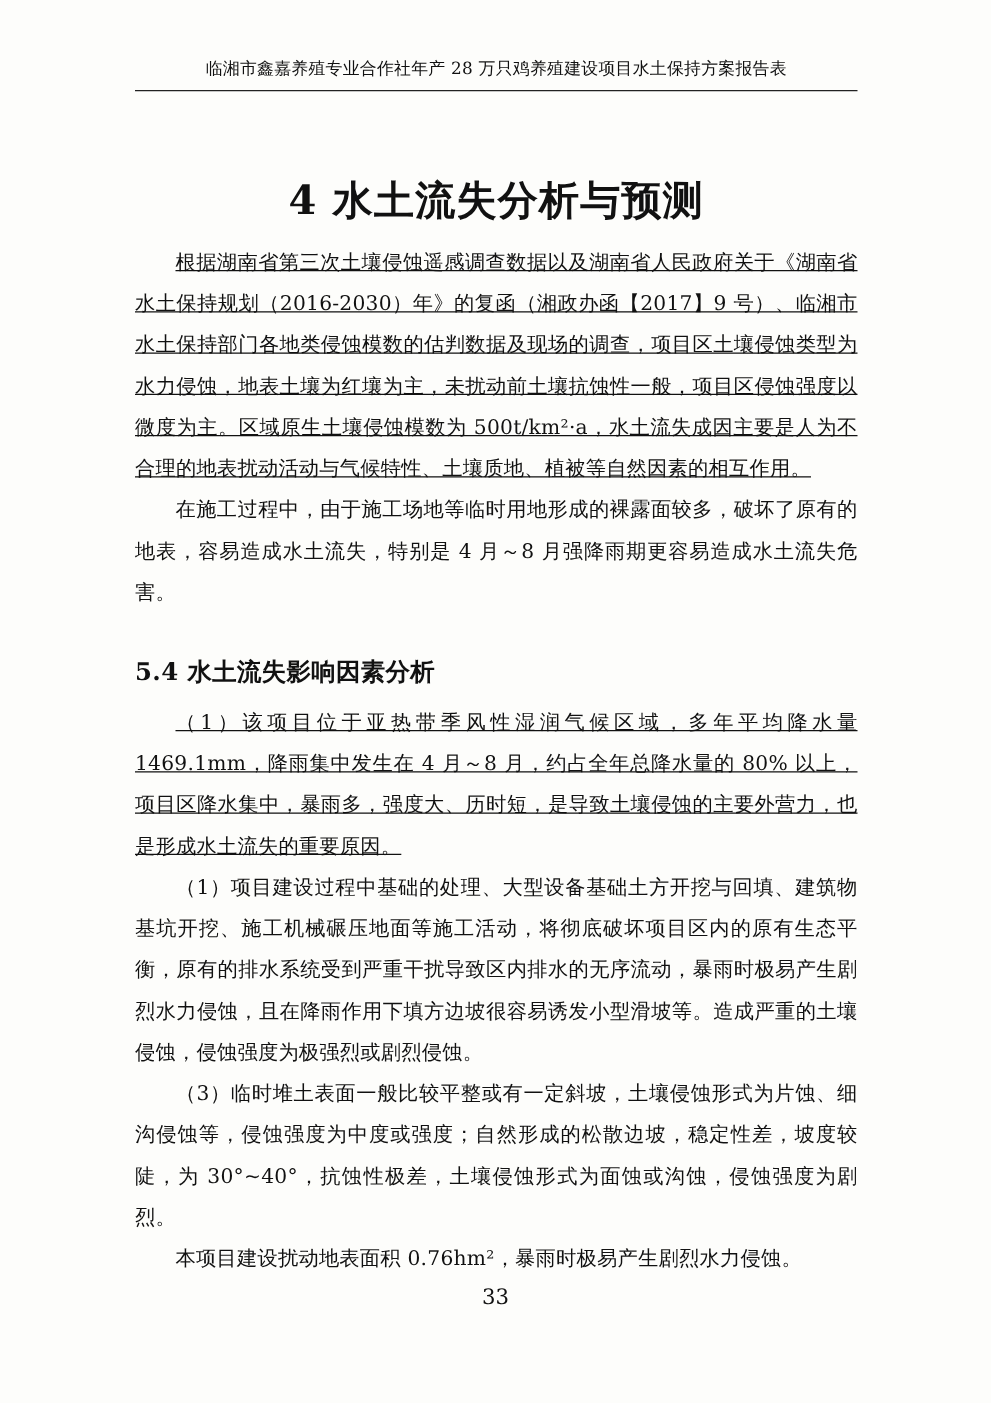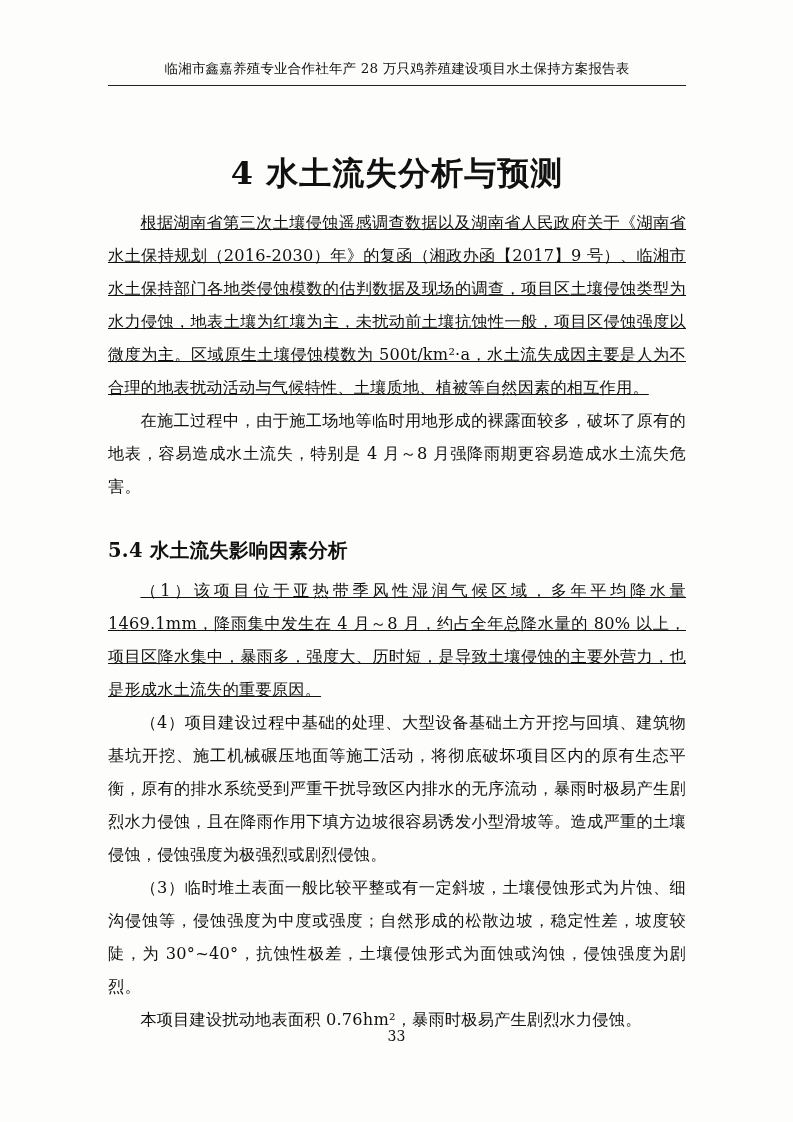--- a/index.html
+++ b/index.html
@@ -13,21 +13,21 @@
     background: #fdfdfb;
     position: relative;
     box-sizing: border-box;
     font-family: "DejaVu Serif", "Liberation Serif", serif;
     color: #111;
     overflow: hidden;
   }
   .content {
     position: absolute;
     left: 108px;
-    top: 58px;
+    top: 45px;
     width: 578px;
   }
   .header-line {
     font-size: 13.5px;
     line-height: 1.5;
     text-align: center;
     letter-spacing: 0.2px;
     white-space: nowrap;
     font-family: "DejaVu Serif", "Liberation Serif", serif;
   }
@@ -64,42 +64,42 @@
   .para.first-after-title {
     margin-top: 10px;
     text-decoration: underline;
   }
   .pagenum {
     position: absolute;
     top: 1028px;
     left: 0;
     width: 793px;
     text-align: center;
-    font-size: 14px;
+    font-size: 17px;
     font-family: "DejaVu Serif", "Liberation Serif", serif;
   }
 </style>
 </head>
 <body>
 
 <div class="page">
 
   <div class="content">
 
     <div class="header-line">临湘市鑫嘉养殖专业合作社年产 28 万只鸡养殖建设项目水土保持方案报告表</div>
     <hr class="header-rule">
 
     <div class="chapter-title">4  水土流失分析与预测</div>
 
     <p class="para first-after-title">根据湖南省第三次土壤侵蚀遥感调查数据以及湖南省人民政府关于《湖南省水土保持规划（2016-2030）年》的复函（湘政办函【2017】9 号）、临湘市水土保持部门各地类侵蚀模数的估判数据及现场的调查，项目区土壤侵蚀类型为水力侵蚀，地表土壤为红壤为主，未扰动前土壤抗蚀性一般，项目区侵蚀强度以微度为主。区域原生土壤侵蚀模数为 500t/km²·a，水土流失成因主要是人为不合理的地表扰动活动与气候特性、土壤质地、植被等自然因素的相互作用。</p>
     <p class="para">在施工过程中，由于施工场地等临时用地形成的裸露面较多，破坏了原有的地表，容易造成水土流失，特别是 4 月～8 月强降雨期更容易造成水土流失危害。</p>
 
     <div class="section-title">5.4 水土流失影响因素分析</div>
     <p class="para first-after-title">（1）该项目位于亚热带季风性湿润气候区域，多年平均降水量 1469.1mm，降雨集中发生在 4 月～8 月，约占全年总降水量的 80% 以上，项目区降水集中，暴雨多，强度大、历时短，是导致土壤侵蚀的主要外营力，也是形成水土流失的重要原因。</p>
-    <p class="para">（4）项目建设过程中基础的处理、大型设备基础土方开挖与回填、建筑物基坑开挖、施工机械碾压地面等施工活动，将彻底破坏项目区内的原有生态平衡，原有的排水系统受到严重干扰导致区内排水的无序流动，暴雨时极易产生剧烈水力侵蚀，且在降雨作用下填方边坡很容易诱发小型滑坡等。造成严重的土壤侵蚀，侵蚀强度为极强烈或剧烈侵蚀。</p>
+    <p class="para">（1）项目建设过程中基础的处理、大型设备基础土方开挖与回填、建筑物基坑开挖、施工机械碾压地面等施工活动，将彻底破坏项目区内的原有生态平衡，原有的排水系统受到严重干扰导致区内排水的无序流动，暴雨时极易产生剧烈水力侵蚀，且在降雨作用下填方边坡很容易诱发小型滑坡等。造成严重的土壤侵蚀，侵蚀强度为极强烈或剧烈侵蚀。</p>
     <p class="para">（3）临时堆土表面一般比较平整或有一定斜坡，土壤侵蚀形式为片蚀、细沟侵蚀等，侵蚀强度为中度或强度；自然形成的松散边坡，稳定性差，坡度较陡，为 30°~40°，抗蚀性极差，土壤侵蚀形式为面蚀或沟蚀，侵蚀强度为剧烈。</p>
     <p class="para">本项目建设扰动地表面积 0.76hm²，暴雨时极易产生剧烈水力侵蚀。</p>
 
   </div>
 
   <div class="pagenum">33</div>
 
 </div>
 
 </body></html>

